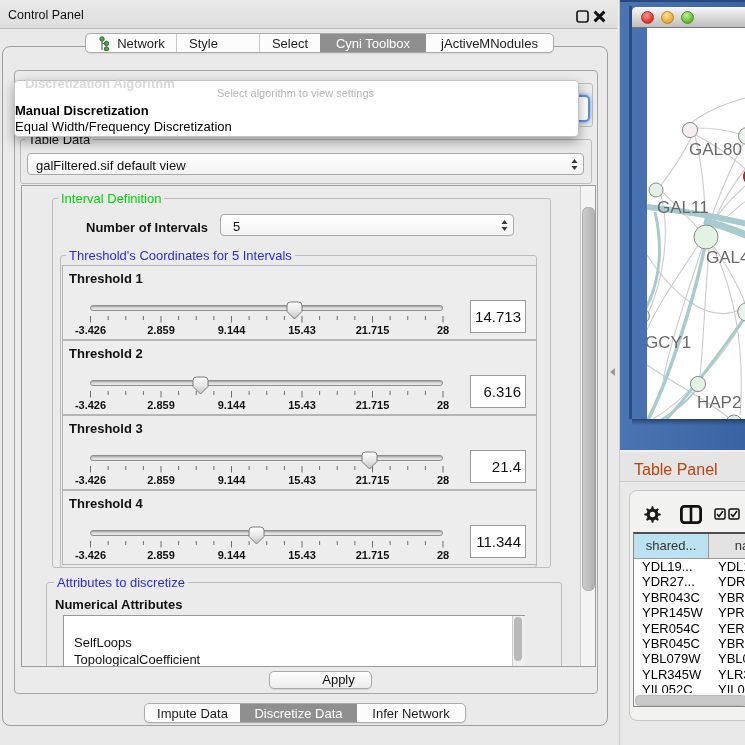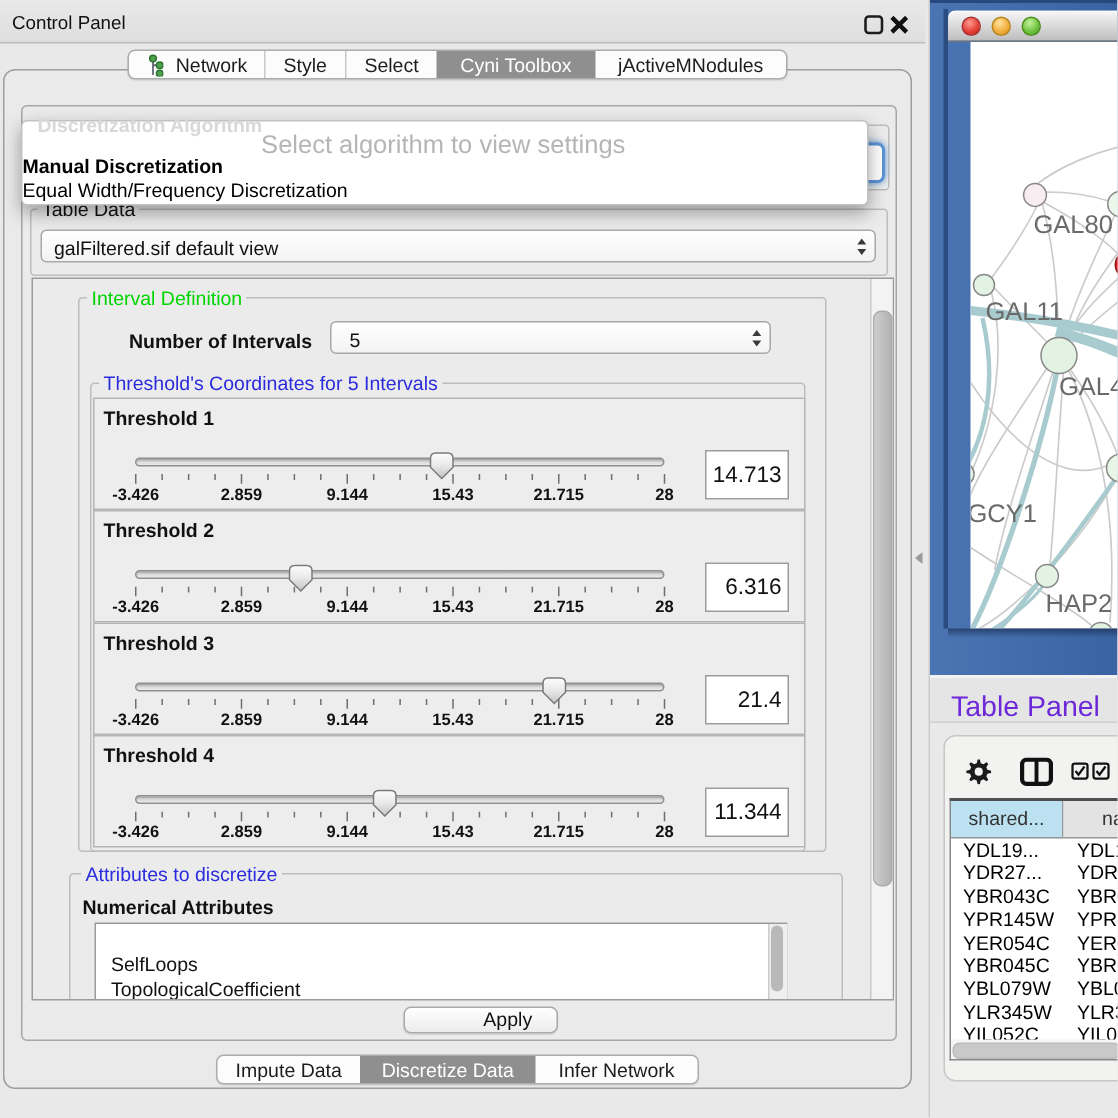--- a/index.html
+++ b/index.html
@@ -39,21 +39,21 @@
 #popup{left:14px;top:80px;width:563px;height:55px;background:#fff;border:1px solid #c2c2c2;border-radius:4px;
 box-shadow:0 5px 12px rgba(0,0,0,0.35);}
 
 #bluezone{left:620px;top:0;width:125px;height:450px;background:linear-gradient(90deg,#4a74b2,#3a63a3);border-top:2px solid #27497e;}
 #netwin-tb{left:632px;top:7px;width:113px;height:20px;border-top-left-radius:5px;
 background:linear-gradient(#f8f8f8,#bdbdbd);border-bottom:1px solid #767676;box-shadow:inset 0 1px 0 #fdfdfd;}
 .light{position:absolute;top:11px;width:11px;height:11px;border-radius:50%;}
 #canvas{left:647px;top:28px;width:113px;height:391px;background:#fff;overflow:hidden;}
 #canvasshadow{left:632px;top:419px;width:113px;height:6px;background:linear-gradient(rgba(15,30,60,0.55),rgba(15,30,60,0));}
 #tpbar{left:620px;top:450px;width:125px;height:29px;background:#e5e5e5;border-top:2px solid #f2f2f2;border-bottom:1px solid #d0d0d0;}
-#tpbar span{position:absolute;left:14px;top:9px;font-size:19px;color:#6d28d9;}
+#tpbar span{position:absolute;left:14px;top:9px;font-size:16px;color:#c2410c;}
 #tpcontainer{left:629px;top:490px;width:130px;height:229px;border:1px solid #c6c6c6;border-radius:8px;background:#f2f2f0;}
 #tableouter{left:633px;top:532px;width:126px;height:172px;border:1px solid #888;border-top:2px solid #4f4f4f;background:#fff;overflow:hidden;}
 .hcell{position:absolute;top:0;height:24px;border-bottom:1px solid #9a9a9a;font-size:13px;color:#333;text-align:center;line-height:24px;}
 .trow{position:absolute;left:0;width:130px;height:15.4px;font-size:13px;color:#000;}
 .trow .c1{position:absolute;left:8px;top:0;}
 .trow .c2{position:absolute;left:84px;top:0;}
 </style>
 </head>
 <body>
 <div id="page">
@@ -73,21 +73,21 @@
   <div class="s" style="width:90px;">
     <svg width="12" height="15" viewBox="0 0 12 15" style="margin-right:8px;">
       <line x1="5" y1="3" x2="5" y2="14" stroke="#667" stroke-width="1.2"></line>
       <line x1="5" y1="7.5" x2="9" y2="7.5" stroke="#667" stroke-width="1.2"></line>
       <circle cx="5" cy="3" r="2.2" fill="#4ea04e" stroke="#2c742c" stroke-width="1"></circle>
       <circle cx="9.5" cy="7.5" r="2.2" fill="#4ea04e" stroke="#2c742c" stroke-width="1"></circle>
       <circle cx="9.5" cy="13" r="2.2" fill="#4ea04e" stroke="#2c742c" stroke-width="1"></circle>
     </svg>
     Network</div>
   <div class="s sep" style="width:53px;">Style</div>
-  <div class="s sep" style="width:60px;">Select</div>
+  <div class="s sep" style="width:60px;margin-left:29px;">Select</div>
   <div class="s sel" style="width:106px;">Cyni Toolbox</div>
   <div class="s" style="width:127px;">jActiveMNodules</div>
 </div>
 
 <div class="abs" id="tabpane"></div>
 
 <div class="abs group" style="left:20px;top:83px;width:571px;height:42px;"></div>
 <div class="abs" style="left:26px;top:95px;width:560px;height:23px;border:2px solid #5b93d5;border-radius:5px;background:#fff;box-shadow:0 0 4px #5b93d5;"></div>
 
 <div class="abs group" style="left:20px;top:139px;width:570px;height:43px;"></div>
@@ -294,21 +294,21 @@
           <stop offset="1" stop-color="#c2c2c2"></stop>
     </linearGradient>
   </defs>
 </svg>
 
 <div class="abs" style="left:580px;top:186px;width:14px;height:480px;background:#f3f3f3;border-left:1px solid #c9c9c9;"></div>
 <div class="abs" style="left:582px;top:207px;width:11px;height:382px;border-radius:5.5px;background:linear-gradient(90deg,#cdcdcd,#b2b2b2);border:1px solid #ababab;"></div>
 
 <div class="abs" id="popup"></div>
 <div class="abs" style="left:25px;top:76px;font-size:13px;font-weight:bold;color:#d8d8d8;">Discretization Algorithm</div>
-<div class="abs" style="left:14px;top:87px;width:563px;text-align:center;font-size:17px;color:#b5b5b5;">Select algorithm to view settings</div>
+<div class="abs" style="left:14px;top:87px;width:563px;text-align:center;font-size:11px;color:#b5b5b5;">Select algorithm to view settings</div>
 <div class="abs" style="left:15px;top:103px;font-size:13px;font-weight:bold;color:#000;">Manual Discretization</div>
 <div class="abs" style="left:15px;top:119px;font-size:13px;color:#000;">Equal Width/Frequency Discretization</div>
 
 <div class="abs" id="applybtn">Apply</div>
 
 <div class="abs seg" style="left:144px;top:703px;height:18px;">
   <div class="s" style="width:95px;">Impute Data</div>
   <div class="s sel" style="width:117px;">Discretize Data</div>
   <div class="s" style="width:108px;">Infer Network</div>
 </div>

